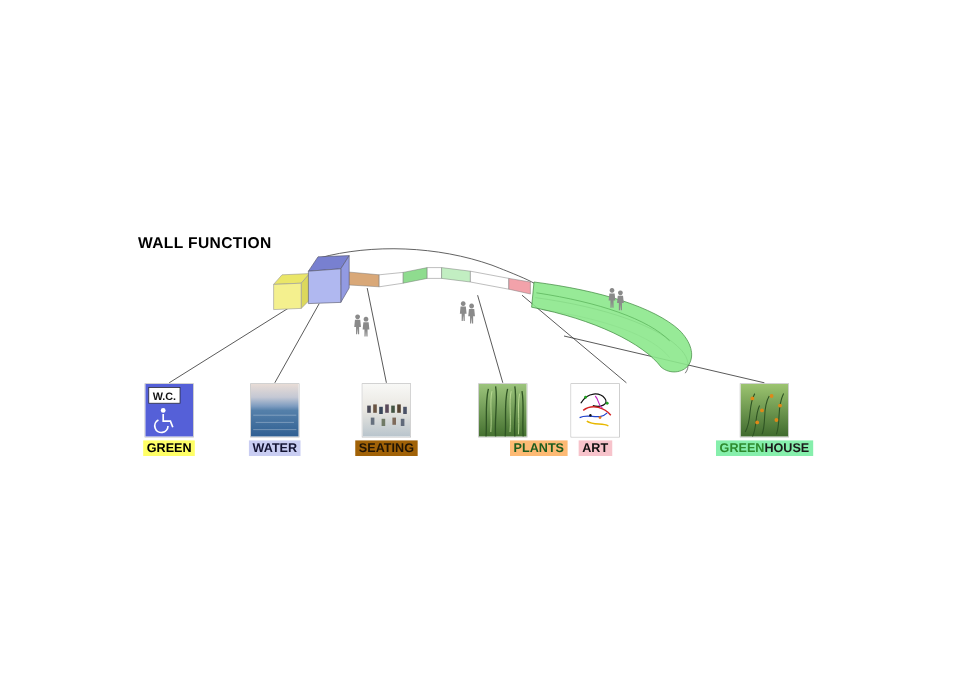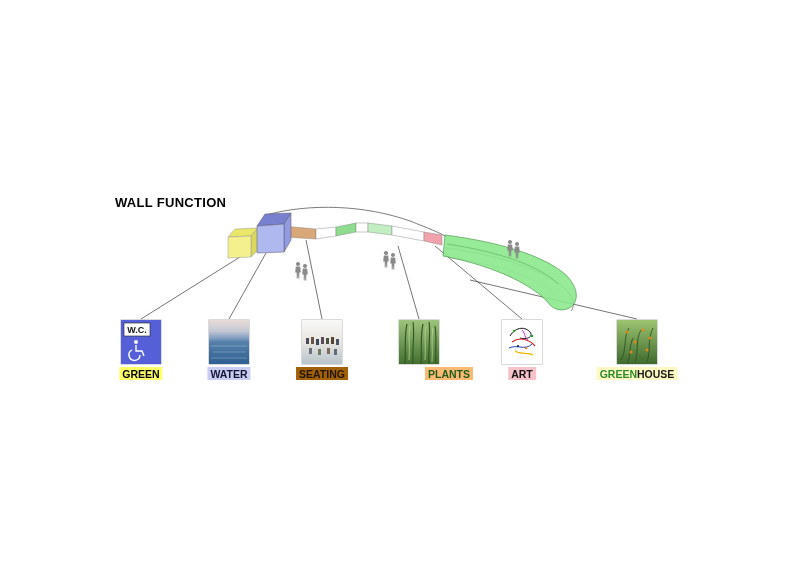--- a/index.html
+++ b/index.html
@@ -207,21 +207,21 @@
         <path d="M26,40 C27,26 25,14 27,6"></path>
         <path d="M33,42 C34,30 32,18 34,8"></path>
       </g>
     </svg>
   </div>
   <div class="func-label" style="background-color: #fdba74; color: rgb(30, 92, 30); margin-left: 30px;">
     <span>PLANTS</span>
   </div>
 </div>
 
-<div class="func-item" style="left:502px">
+<div class="func-item" style="left:476px">
   <div class="img-box">
     <svg width="40" height="44" viewBox="0 0 40 44">
       <rect x="0" y="0" width="40" height="44" fill="#ffffff"></rect>
       <g fill="none">
         <path d="M8,16 C14,6 24,7 28,12 C32,17 24,20 18,18" stroke="#111111" stroke-width="1"></path>
         <path d="M10,22 C18,16 28,20 33,26" stroke="#d42222" stroke-width="1.2"></path>
         <path d="M7,28 C15,24 23,31 30,24" stroke="#2244cc" stroke-width="1"></path>
         <path d="M13,31 C19,35 26,32 31,35" stroke="#e8b800" stroke-width="1.2"></path>
         <path d="M20,10 C24,14 22,18 26,20" stroke="#c020c0" stroke-width="0.9"></path>
       </g>
@@ -257,16 +257,16 @@
       <g fill="#e08818">
         <circle cx="10" cy="12" r="1.6"></circle>
         <circle cx="18" cy="22" r="1.6"></circle>
         <circle cx="26" cy="10" r="1.6"></circle>
         <circle cx="30" cy="30" r="1.6"></circle>
         <circle cx="14" cy="32" r="1.6"></circle>
         <circle cx="33" cy="18" r="1.6"></circle>
       </g>
     </svg>
   </div>
-  <div class="func-label" style="background-color: #fef9c3;">
+  <div class="func-label" style="background-color: #86efac;">
     <span style="color: rgb(46, 139, 46);">GREEN</span><span style="color: rgb(26, 26, 26);">HOUSE</span>
   </div>
 </div>
 
 </body></html>

